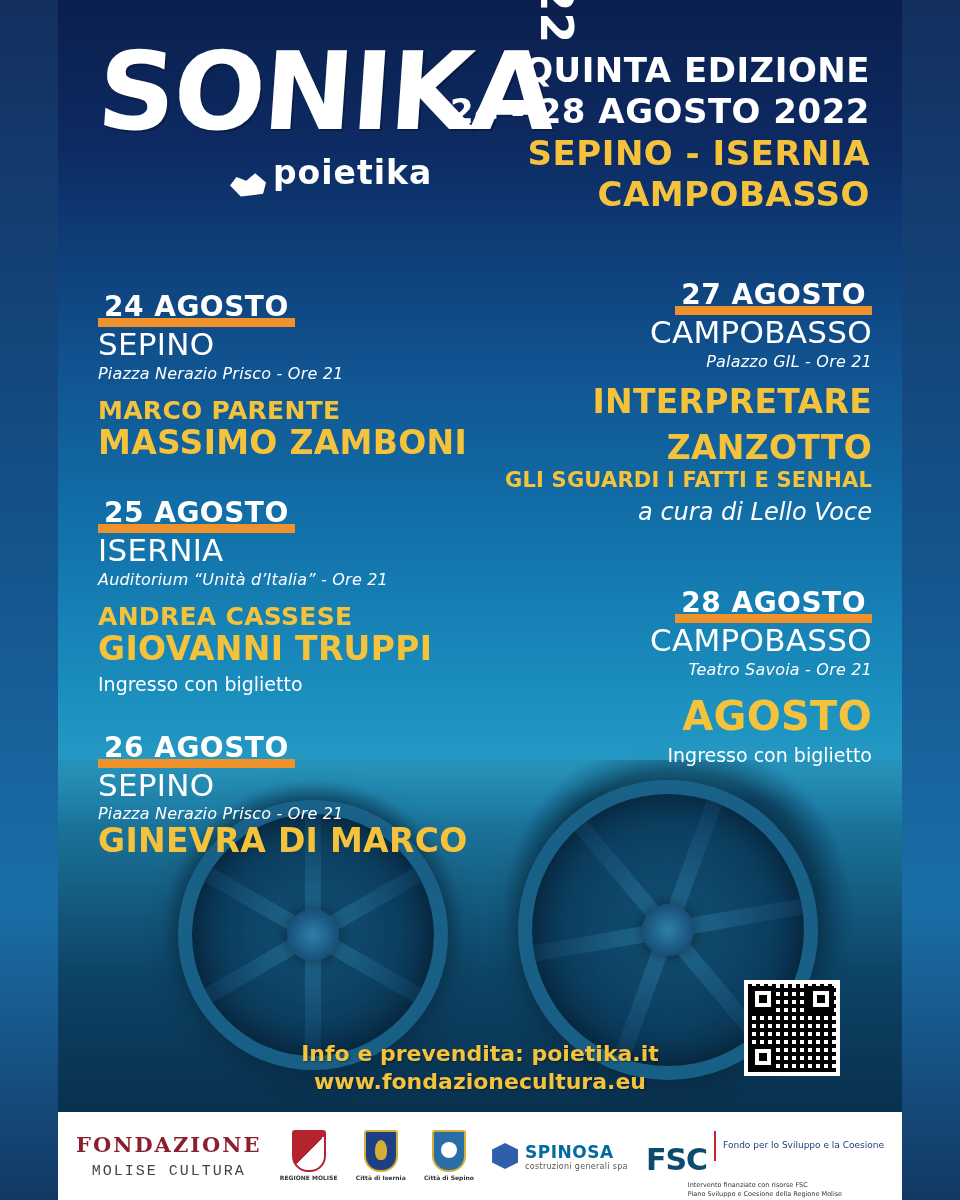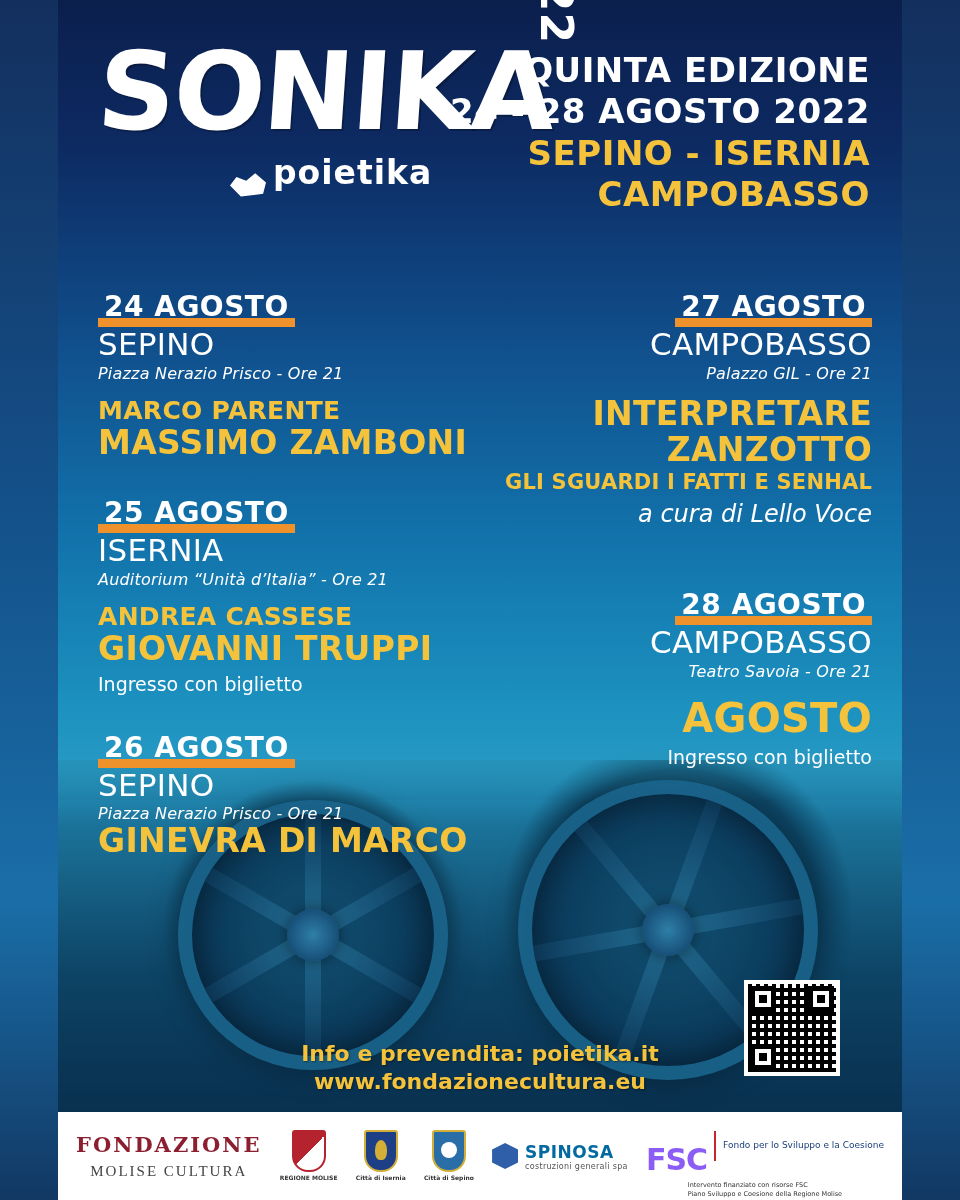--- a/index.html
+++ b/index.html
@@ -135,21 +135,21 @@
     color: #f5c33b; font-weight: 700; font-size: 34px; line-height: 1.22;
     letter-spacing: 0.5px;
   }
 
   
   .col {
     position: absolute;
     width: 400px;
   }
   .col.left { left: 40px; top: 290px; }
-  .col.right { right: 30px; top: 290px; text-align: right; }
+  .col.right { right: 30px; top: 278px; text-align: right; }
 
   .event { margin-bottom: 36px; }
   .event .date {
     display: inline-block;
     position: relative;
     color: #ffffff;
     font-family: "DejaVu Sans", sans-serif;
     font-weight: 700;
     font-size: 28px;
     letter-spacing: 0.5px;
@@ -280,21 +280,21 @@
     align-items: center;
     justify-content: space-between;
     padding: 0 18px;
   }
   .logo-item { display: flex; flex-direction: column; align-items: center; justify-content: center; }
   .fmc-1 {
     font-family: "DejaVu Serif", serif;
     font-size: 21px; letter-spacing: 2px; color: #8b1f2f; font-weight: 700;
   }
   .fmc-2 {
-    font-family: Liberation Serif, serif;
+    font-family: Liberation Mono, monospace;
     font-size: 15px; letter-spacing: 2px; color: #444; margin-top: 6px;
   }
   .crest {
     width: 34px; height: 42px;
     background: #ffffff;
     border: 2px solid #b4232e;
     border-radius: 3px 3px 16px 16px;
     position: relative;
     overflow: hidden;
   }
@@ -317,21 +317,21 @@
   .spinosa-mark {
     width: 26px; height: 26px;
     background: #2f5fa8;
     clip-path: polygon(50% 0%, 100% 25%, 100% 75%, 50% 100%, 0% 75%, 0% 25%);
     margin-right: 7px;
   }
   .spinosa-row { display: flex; align-items: center; }
   .spinosa-name { font-family: "DejaVu Sans", sans-serif; font-size: 17px; color: #0369a1; font-weight: 700; letter-spacing: 0.5px; }
   .spinosa-sub { font-family: "DejaVu Sans", sans-serif; font-size: 8px; color: #555; letter-spacing: 0.3px; }
   .fsc-row { display: flex; align-items: center; }
-  .fsc-mark { font-family: "DejaVu Sans", sans-serif; font-size: 30px; font-weight: 700; color: #8b5cf6; letter-spacing: -1px; margin-top: 28px; }
+  .fsc-mark { font-family: "DejaVu Sans", sans-serif; font-size: 30px; font-weight: 700; color: #0c4a6e; letter-spacing: -1px; margin-top: 28px; }
   .fsc-bar { width: 2px; height: 30px; background: #c3262f; margin: 0 7px; }
   .fsc-text1 { font-family: "DejaVu Sans", sans-serif; font-size: 9px; color: #1a3f7a; line-height: 1.25; }
   .fsc-note { font-family: "DejaVu Sans", sans-serif; font-size: 6.5px; color: #333; margin-top: 4px; line-height: 1.3; text-align: left; }
 </style>
 </head>
 <body>
 
 <div id="poster">
 
   <div class="side-band left"></div>
@@ -405,21 +405,21 @@
 
     </div>
 
     <div class="col right">
 
       <div class="event">
         <div class="date-wrap"><span class="date">27 AGOSTO</span></div>
         <div class="city">CAMPOBASSO</div>
         <div class="venue">Palazzo GIL - Ore 21</div>
         <div class="title-big">INTERPRETARE</div>
-        <div class="title-big" style="margin-top:2px">ZANZOTTO</div>
+        <div class="title-big" style="margin-top:12px">ZANZOTTO</div>
         <div class="subtitle">GLI SGUARDI I FATTI E SENHAL</div>
         <div class="curator">a cura di Lello Voce</div>
       </div>
 
       <div class="event" style="margin-top:60px">
         <div class="date-wrap"><span class="date">28 AGOSTO</span></div>
         <div class="city">CAMPOBASSO</div>
         <div class="venue">Teatro Savoia - Ore 21</div>
         <div class="artist2" style="font-size:40px;margin-top:16px">AGOSTO</div>
         <div class="ticket">Ingresso con biglietto</div>

